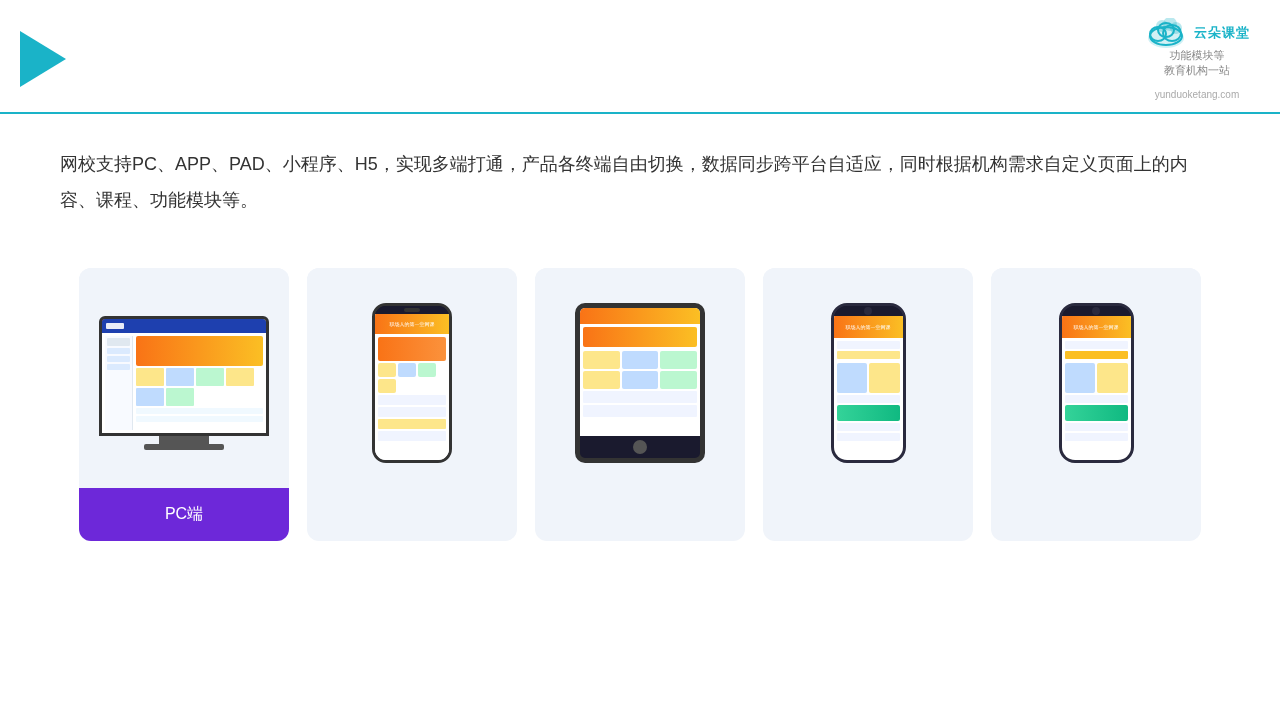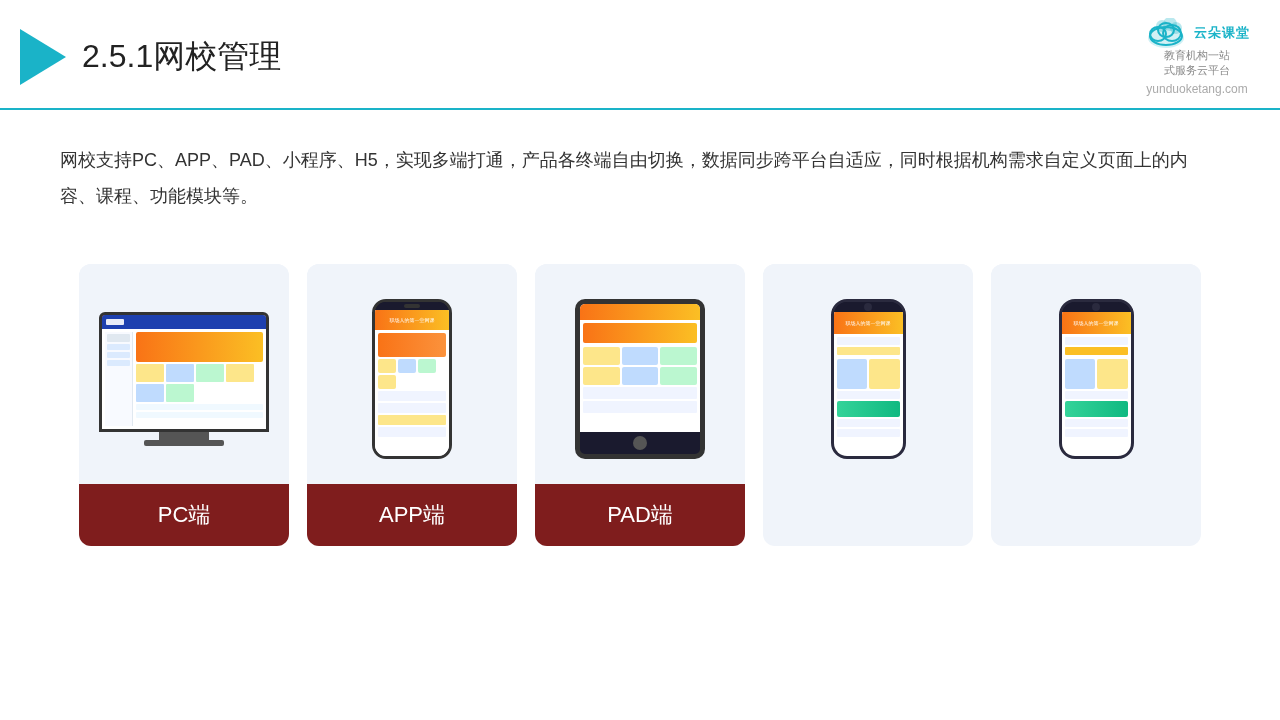--- a/index.html
+++ b/index.html
@@ -62,23 +62,23 @@
       font-weight: bold;
       letter-spacing: 1px;
     }
     .logo-text-sub {
       font-size: 11px;
       color: #888;
       text-align: center;
       line-height: 1.4;
     }
     .logo-url {
-      font-size: 12px;
+      font-size: 10px;
       color: #aaa;
-      margin-top: 3px;
+      margin-top: 10px;
       text-align: center;
     }
 
     
     .description {
       padding: 32px 60px 20px 60px;
       font-size: 18px;
       color: #333;
       line-height: 2.0;
     }
@@ -104,24 +104,24 @@
     .card-image-area {
       height: 220px;
       display: flex;
       align-items: center;
       justify-content: center;
       padding: 20px 10px 10px;
       background: #f0f4fa;
     }
 
     .card-label {
-      background: #7f1d1d;
+      background: #6d28d9;
       color: #fff;
       text-align: center;
-      font-size: 22px;
+      font-size: 16px;
       padding: 16px 10px;
       font-weight: 500;
     }
 
     
     
     .device-pc {
       display: flex;
       flex-direction: column;
       align-items: center;
@@ -387,41 +387,38 @@
       height: 30px;
       border-radius: 2px;
     }
   </style>
 </head>
 <body>
 
 <div class="header">
   <div class="header-left">
     <div class="play-icon"></div>
-    <div class="header-title">
-      <span>2.5.1</span><span>网校管理</span>
-    </div>
   </div>
   <div class="logo-area">
     <div class="logo-cloud">
       <svg class="cloud-icon" viewBox="0 0 44 30" xmlns="http://www.w3.org/2000/svg">
         <ellipse cx="22" cy="20" rx="18" ry="10" fill="#1ab3c8" opacity="0.2"></ellipse>
         <ellipse cx="22" cy="18" rx="16" ry="9" fill="none" stroke="#1ab3c8" stroke-width="2"></ellipse>
         <ellipse cx="14" cy="16" rx="8" ry="7" fill="none" stroke="#1ab3c8" stroke-width="2"></ellipse>
         <ellipse cx="28" cy="15" rx="9" ry="8" fill="none" stroke="#1ab3c8" stroke-width="2"></ellipse>
         <ellipse cx="22" cy="12" rx="8" ry="7" fill="none" stroke="#1ab3c8" stroke-width="2"></ellipse>
         <circle cx="18" cy="8" r="6" fill="#1ab3c8" opacity="0.3"></circle>
         <circle cx="26" cy="6" r="7" fill="#1ab3c8" opacity="0.3"></circle>
         <circle cx="32" cy="10" r="6" fill="#1ab3c8" opacity="0.3"></circle>
       </svg>
       <span class="logo-text-main">云朵课堂</span>
     </div>
     <div class="logo-text-sub">
-      <span>教育机构一站</span><br>
-      <span>式服务云平台</span>
+      <span>功能模块等</span><br>
+      <span>教育机构一站</span>
     </div>
     <div class="logo-url">yunduoketang.com</div>
   </div>
 </div>
 
 <div class="description">
   <p>网校支持PC、APP、PAD、小程序、H5，实现多端打通，产品各终端自由切换，数据同步跨平台自适应，同时根据机构需求自定义页面上的内容、课程、功能模块等。</p>
 </div>
 
 <div class="cards-container">
@@ -485,23 +482,20 @@
               <div class="phone-grid-item" style="background:#fde68a;"></div>
             </div>
             <div class="phone-row"></div>
             <div class="phone-row"></div>
             <div class="phone-row" style="background:#fde68a;"></div>
             <div class="phone-row"></div>
           </div>
         </div>
       </div>
     </div>
-    <div class="card-label">
-      <span>APP端</span>
-    </div>
   </div>
 
   <div class="card">
     <div class="card-image-area">
       <div class="device-pad">
         <div class="pad-screen">
           <div class="pad-screen-header"></div>
           <div class="pad-screen-body">
             <div style="height:20px;background:linear-gradient(90deg,#f97316,#fbbf24);border-radius:2px;"></div>
             <div class="pad-grid">
@@ -512,23 +506,20 @@
               <div class="pad-grid-item" style="background:#bfdbfe;"></div>
               <div class="pad-grid-item" style="background:#bbf7d0;"></div>
             </div>
             <div class="pad-row"></div>
             <div class="pad-row"></div>
           </div>
         </div>
         <div class="pad-home"></div>
       </div>
     </div>
-    <div class="card-label">
-      <span>PAD端</span>
-    </div>
   </div>
 
   <div class="card">
     <div class="card-image-area">
       <div class="device-mini-phone">
         <div class="mini-phone-punch">
           <div class="mini-phone-punch-dot"></div>
         </div>
         <div class="mini-phone-screen">
           <div class="mini-phone-banner">

